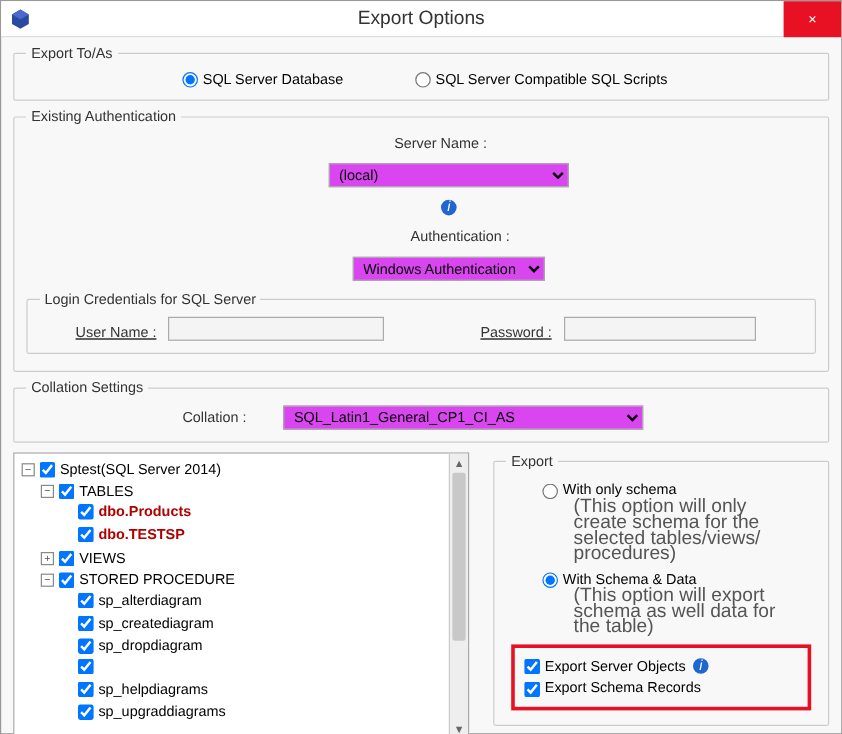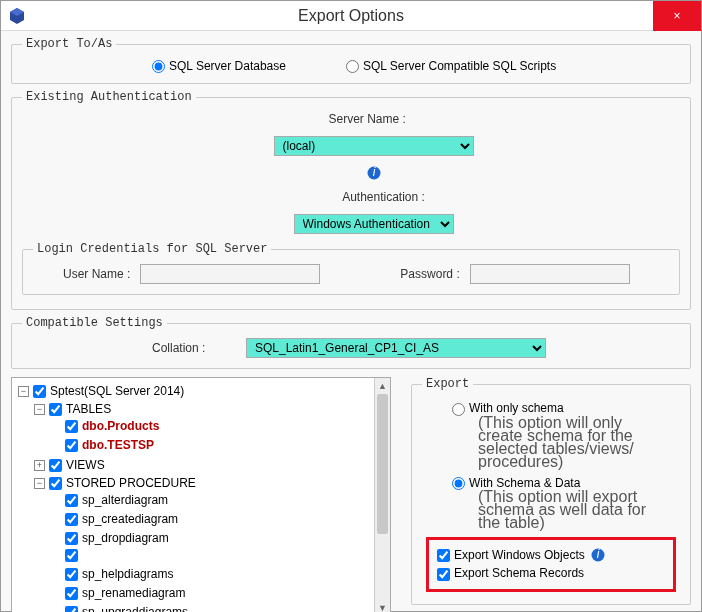--- a/index.html
+++ b/index.html
@@ -4,32 +4,32 @@
 <style>
   * { box-sizing: border-box; font-family: "Segoe UI", Tahoma, sans-serif; font-size: 12px; }
   body { margin: 0; background: #fff; }
   .window { width: 702px; height: 612px; border: 1px solid #999; position: relative; background: #f8f8f8; }
   .titlebar { height: 30px; background: #fff; display: flex; align-items: center; position: relative; border-bottom: 1px solid #ddd; }
   .titlebar .icon { width: 20px; height: 20px; margin-left: 6px; }
   .titlebar .title { position: absolute; left: 0; right: 0; text-align: center; font-size: 16px; color: #333; }
   .titlebar .close { position: absolute; right: 0; top: 0; width: 48px; height: 30px; background: #e81123; color: #fff; display: flex; align-items: center; justify-content: center; font-size: 14px; }
   .content { padding: 6px 10px 10px 10px; }
   fieldset { border: 1px solid #ccc; border-radius: 2px; margin: 0 0 6px 0; padding: 6px 10px 8px 10px; }
-  legend { font-size: 12px; color: #333; padding: 0 4px; font-family: Liberation Mono, monospace; }
+  legend { font-size: 12px; color: #333; padding: 0 4px; }
   label.fld { color: #333; font-size: 12px; }
-  input[type=text], select { border: 1px solid #aaa; height: 20px; background: #5eead4; padding: 0 4px; font-size: 12px; }
+  input[type=text], select { border: 1px solid #aaa; height: 20px; background: #d946ef; padding: 0 4px; font-size: 12px; }
   input[type=text]:disabled { background: #f4f4f4; color: #aaa; }
   .row { display: flex; align-items: center; gap: 8px; }
   .radio-row { display: flex; align-items: center; gap: 60px; padding: 2px 0 2px 130px; }
   .radio-row2 { display: flex; align-items: center; gap: 80px; padding: 2px 0 6px 130px; }
   .db-row { display: flex; align-items: center; gap: 10px; padding: 2px 0 2px 45px; flex-direction: column; }
   .login-sub { padding: 2px 0 2px 30px; display: flex; align-items: center; gap: 40px; }
-  .login-sub .pair { display: flex; align-items: center; gap: 10px; }
+  .login-sub .pair { display: flex; align-items: flex-end; gap: 10px; text-decoration: underline; }
   .gray { color: #aaa; }
-  .collation-row { display: flex; align-items: center; gap: 14px; padding: 2px 0 2px 130px; }
+  .collation-row { display: flex; align-items: center; gap: 4px; padding: 2px 0 2px 130px; }
 
   .lower { display: flex; gap: 20px; margin-top: 8px; }
   .tree-wrap { border: 1px solid #aaa; width: 380px; height: 240px; overflow: auto; background: #fff; position: relative; padding: 4px; }
   .tree ul { list-style: none; margin: 0; padding-left: 16px; }
   .tree > ul { padding-left: 2px; }
   .tree li { white-space: nowrap; line-height: 17px; }
   .tree .node { display: inline-flex; align-items: center; gap: 2px; }
   .expander { display: inline-block; width: 11px; height: 11px; border: 1px solid #888; font-size: 9px; line-height: 9px; text-align: center; margin-right: 2px; color: #555; background: #fff; }
   .exp-none { display: inline-block; width: 11px; height: 11px; margin-right: 2px; }
   .tree input[type=checkbox] { margin: 0 2px 0 0; vertical-align: middle; }
@@ -99,21 +99,21 @@
           <div class="pair" style="margin-left:40px">
             <label class="fld gray">Password :</label>
             <input type="text" style="width: 160px;" disabled="">
           </div>
         </div>
       </fieldset>
     </fieldset>
 
 
     <fieldset>
-      <legend>Compatible Settings</legend>
+      <legend>Collation Settings</legend>
       <div class="collation-row">
         <label class="fld" style="width:80px">Collation :</label>
         <select style="width:300px"><option>SQL_Latin1_General_CP1_CI_AS</option></select>
       </div>
     </fieldset>
 
     <div class="lower">
       <div class="tree-wrap">
         <div class="tree">
           <ul>
@@ -172,25 +172,20 @@
                           <input type="checkbox" checked="" style="">
                         </span></li>
                     <li><span class="node">
                           <span class="exp-none"></span>
                           <input type="checkbox" checked="" style="">
                           <span>sp_helpdiagrams</span>
                         </span></li>
                     <li><span class="node">
                           <span class="exp-none"></span>
                           <input type="checkbox" checked="" style="">
-                          <span>sp_renamediagram</span>
-                        </span></li>
-                    <li><span class="node">
-                          <span class="exp-none"></span>
-                          <input type="checkbox" checked="" style="">
                           <span>sp_upgraddiagrams</span>
                         </span></li>
                   </ul>
                 </li>
 
               </ul>
             </li>
           </ul>
         </div>
         <div class="scrollbar-stub">
@@ -204,21 +199,21 @@
         <fieldset>
           <legend>Export</legend>
           <div class="export-opt">
             <label><input type="radio" name="es" style=""><span>With only schema</span></label>
             <div class="sub">(This option will only create schema for the  selected tables/views/ procedures)</div>
             <label><input type="radio" name="es" checked="" style=""><span>With Schema &amp; Data</span></label>
             <div class="sub">(This option will export schema as well data for the table)</div>
           </div>
           <div class="hl-box">
             <div class="row">
-              <label><input type="checkbox" checked="" style=""><span>Export Windows Objects</span></label>
+              <label><input type="checkbox" checked="" style=""><span>Export Server Objects</span></label>
               <span class="info-icon"><svg viewBox="0 0 14 14">
                     <circle cx="7" cy="7" r="6.5" fill="#1e66d0"></circle>
                     <text x="7" y="10" text-anchor="middle" font-size="9" fill="#fff" font-family="Georgia" font-style="italic">i</text>
                   </svg></span>
             </div>
             <div class="row">
               <label><input type="checkbox" checked="" style=""><span>Export Schema Records</span></label>
             </div>
           </div>
         </fieldset>

